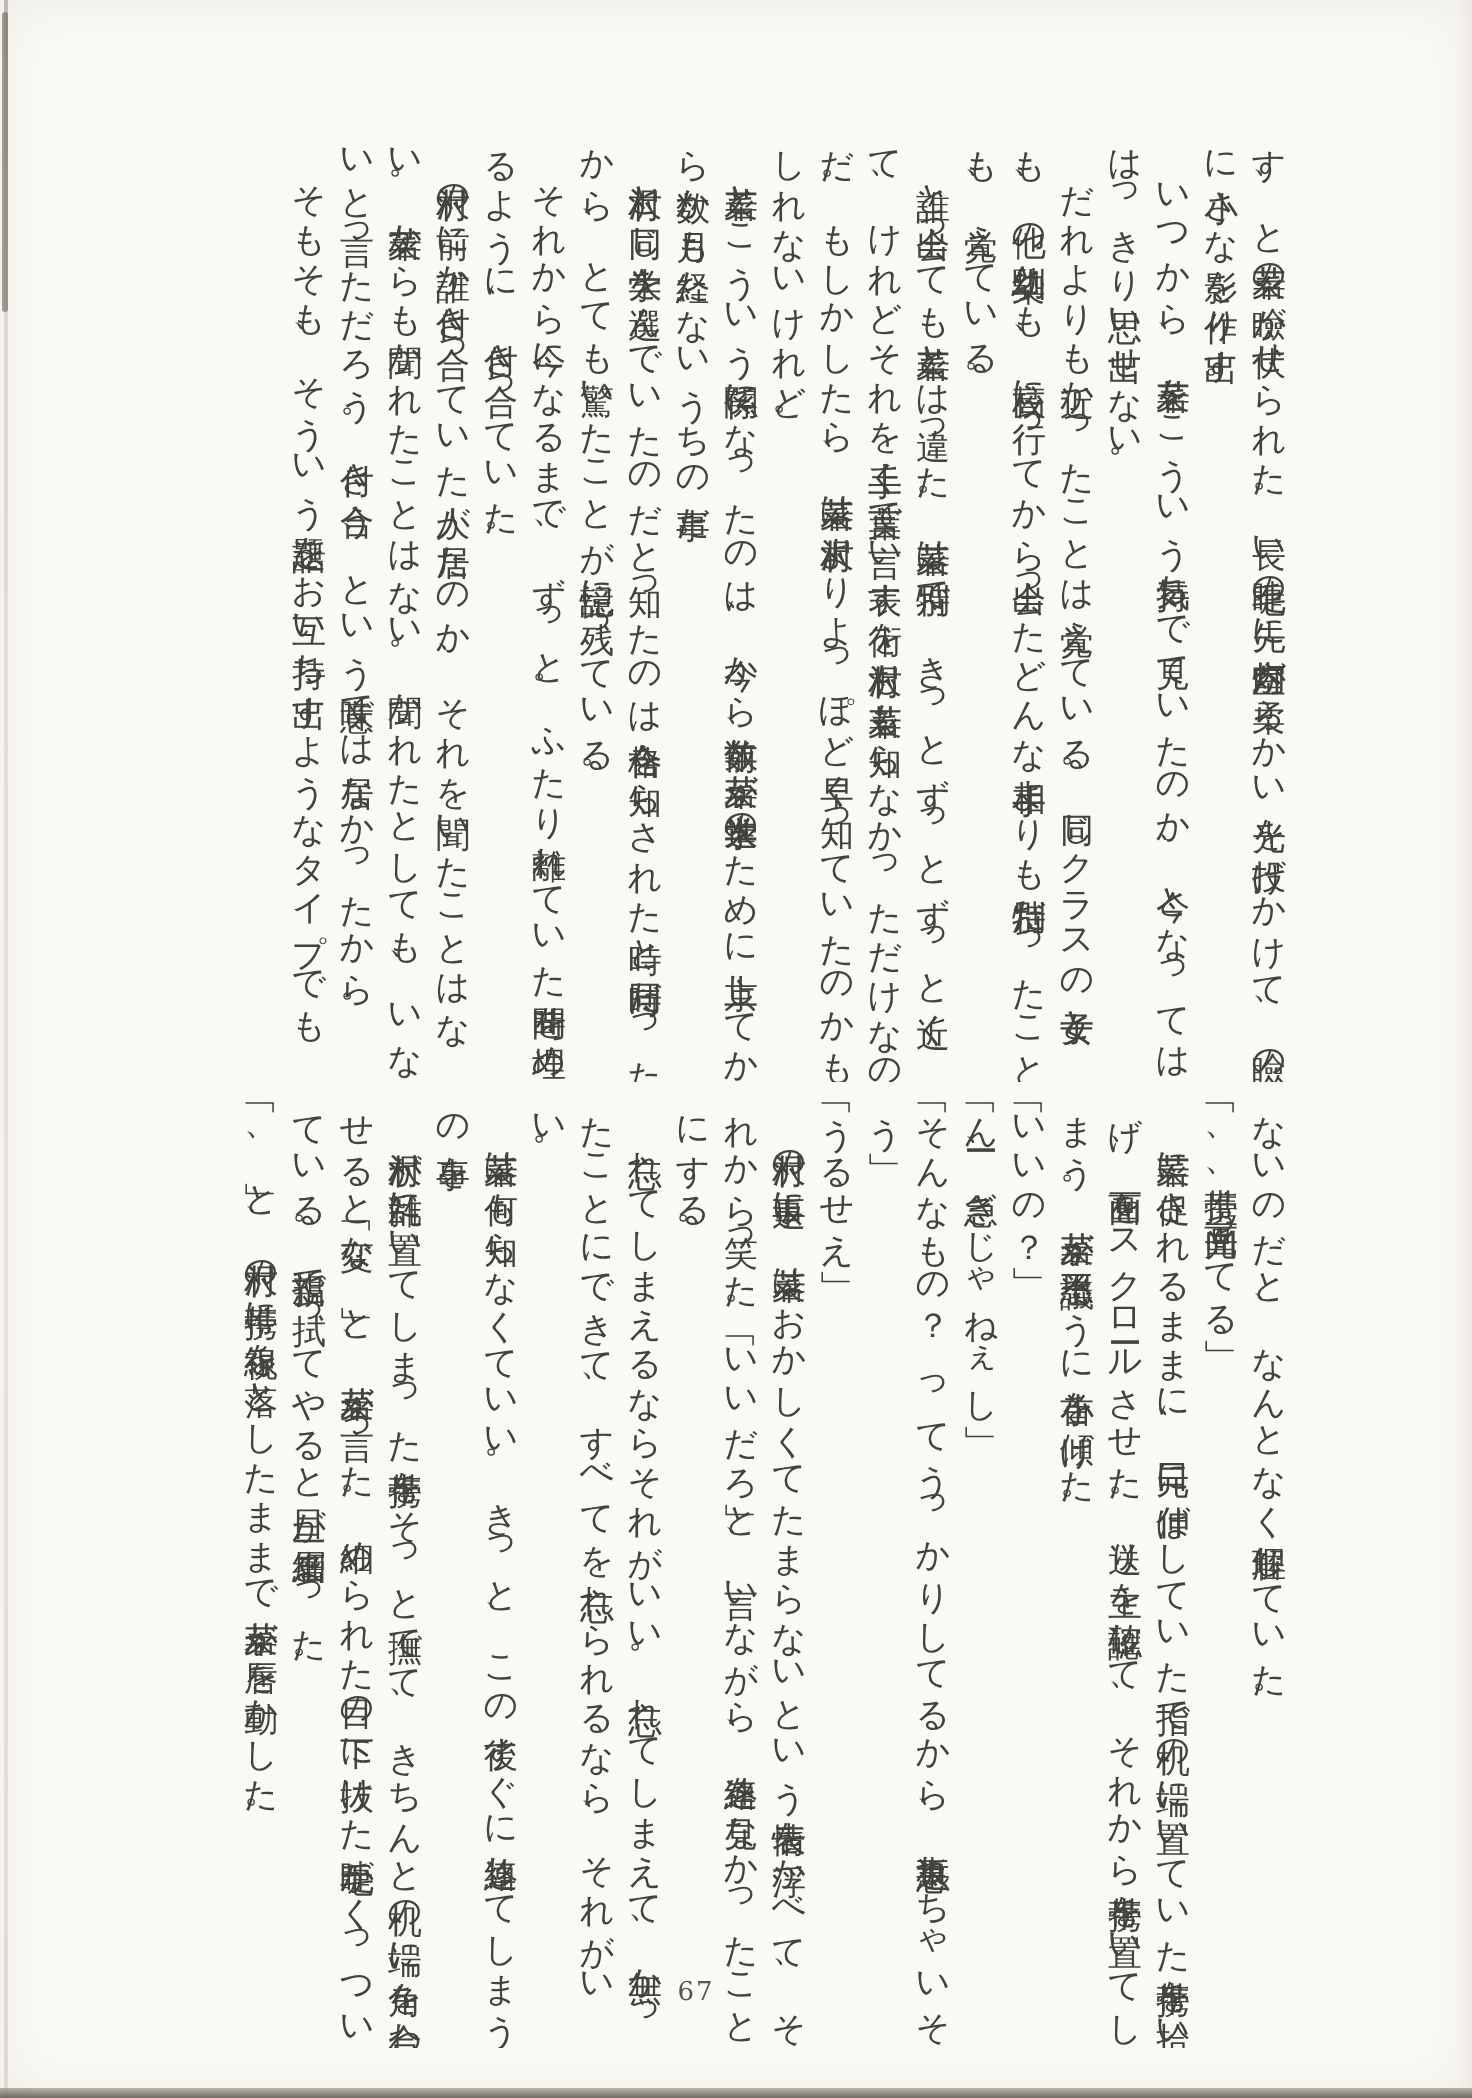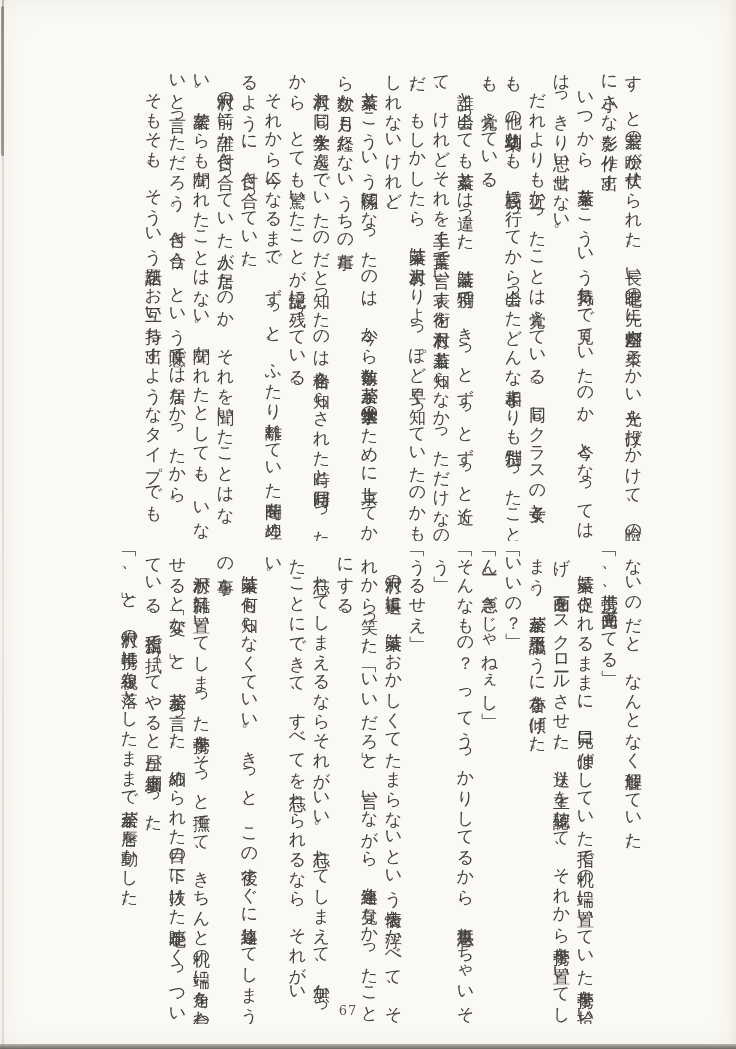--- a/index.html
+++ b/index.html
@@ -70,21 +70,20 @@
   .page-number {
     position: absolute;
     top: 989px;
     left: 308px;
     width: 80px;
     text-align: center;
     font-size: 13px;
     letter-spacing: 1px;
     color: #59564f;
     writing-mode: horizontal-tb;
-    margin-top: 14px;
   }
 </style>
 </head>
 <body>
 
 <div class="scan-page">
   <div class="scan-edge-left"></div>
   <div class="scan-edge-left-dark"></div>
   <div class="scan-edge-right"></div>
 

